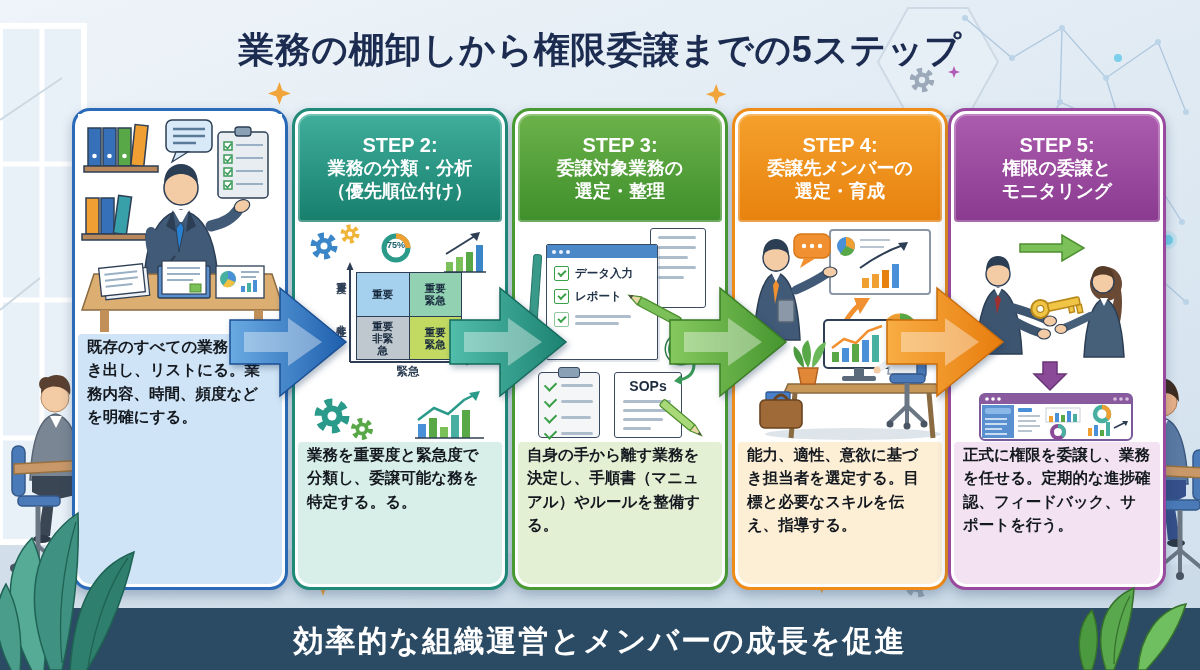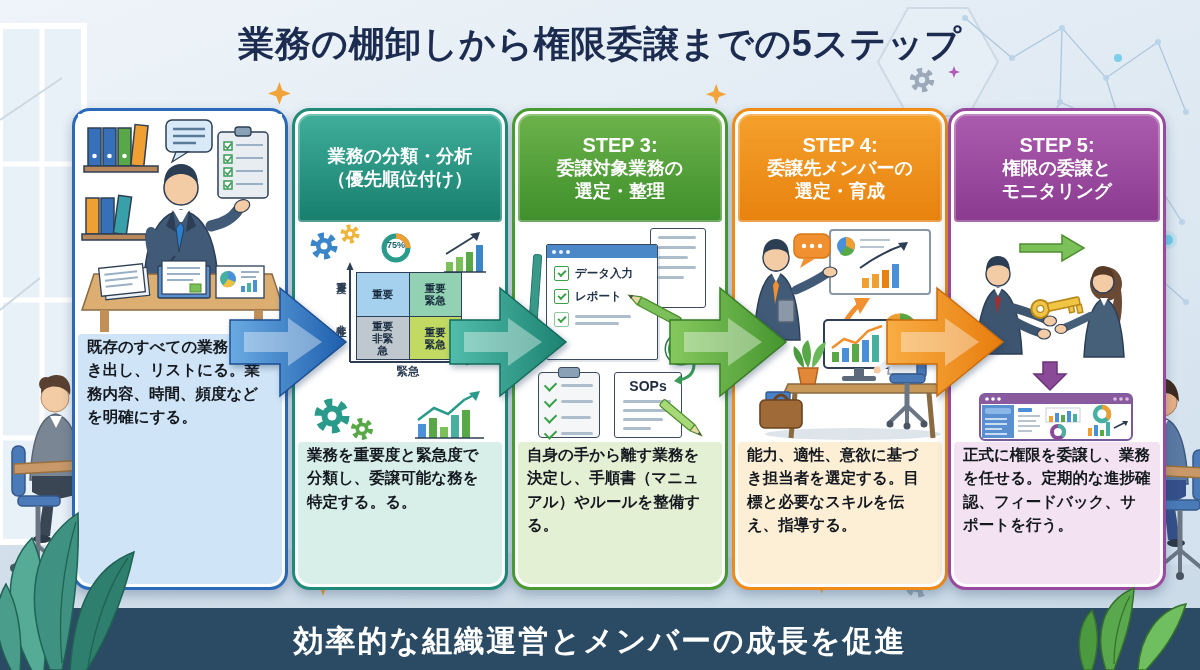--- a/index.html
+++ b/index.html
@@ -2,21 +2,21 @@
 <html><head>
 <meta charset="utf-8">
 <style>
   html,body{margin:0;padding:0;background:#9fb4c4;}
   .canvas{position:relative;width:1200px;height:670px;overflow:hidden;
     background:linear-gradient(160deg,#eef4f9 0%,#e0eaf3 45%,#cfdfec 100%);
     font-family:"Liberation Sans",sans-serif;}
   svg{display:block;}
   .abs{position:absolute;}
   
-  .page-title{position:absolute;top:12px;left:0;right:0;text-align:center;margin:8px;
+  .page-title{position:absolute;top:12px;left:0;right:0;text-align:center;margin:14px;
     font-size:36px;font-weight:900;color:#1c2b50;letter-spacing:0.5px;z-index:4;}
   .footer-band{position:absolute;left:0;top:608px;width:1200px;height:66px;background:#2b4a63;
     display:flex;align-items:center;justify-content:center;z-index:6;}
   .footer-band span{color:#ffffff;font-size:30px;font-weight:800;letter-spacing:2px;}
   
   .card{position:absolute;top:108px;width:216px;height:482px;box-sizing:border-box;
     border:3px solid var(--c);border-radius:18px;background:#ffffff;padding:3px;
     display:flex;flex-direction:column;z-index:5;box-shadow:0 5px 12px rgba(30,60,95,.3);}
   .step1{--c:#2a6ab8;--bg:#cfe4f6;--g1:#4e95d4;--g2:#1e62ad;}
   .step2{--c:#1f8a78;--bg:#d8efe9;--g1:#3fae9b;--g2:#177e6c;}
@@ -240,20 +240,21 @@
           <rect x="169" y="169" width="4" height="9" fill="#48b0a0"></rect>
           <rect x="175" y="166" width="4" height="12" fill="#4a90d8"></rect>
         <path d="M163,158 H181 M163,163 H178" stroke="#9ab0c4" stroke-width="1.8"></path>
       </svg>
     </div>
     <div class="card-desc">既存のすべての業務を書き出し、リストにる。業務内容、時間、頻度などを明確にする。</div>
   </div>
 
   <div class="card step2" style="left:292px;">
     <div class="card-header">
+      <div class="step-label">STEP 2:</div>
       <div class="step-title">業務の分類・分析</div>
       <div class="step-title">（優先順位付け）</div>
     </div>
     <div class="card-illus">
       <svg class="abs" style="left:0;top:0;" width="210" height="220" viewBox="0 0 210 220">
 
         <g transform="translate(26,24)">
           <circle r="10" fill="none" stroke="#3a86c8" stroke-width="7" stroke-dasharray="5.2 5.2"></circle>
           <circle r="8" fill="#3a86c8"></circle>
             <circle r="3.5" fill="#ffffff"></circle>

